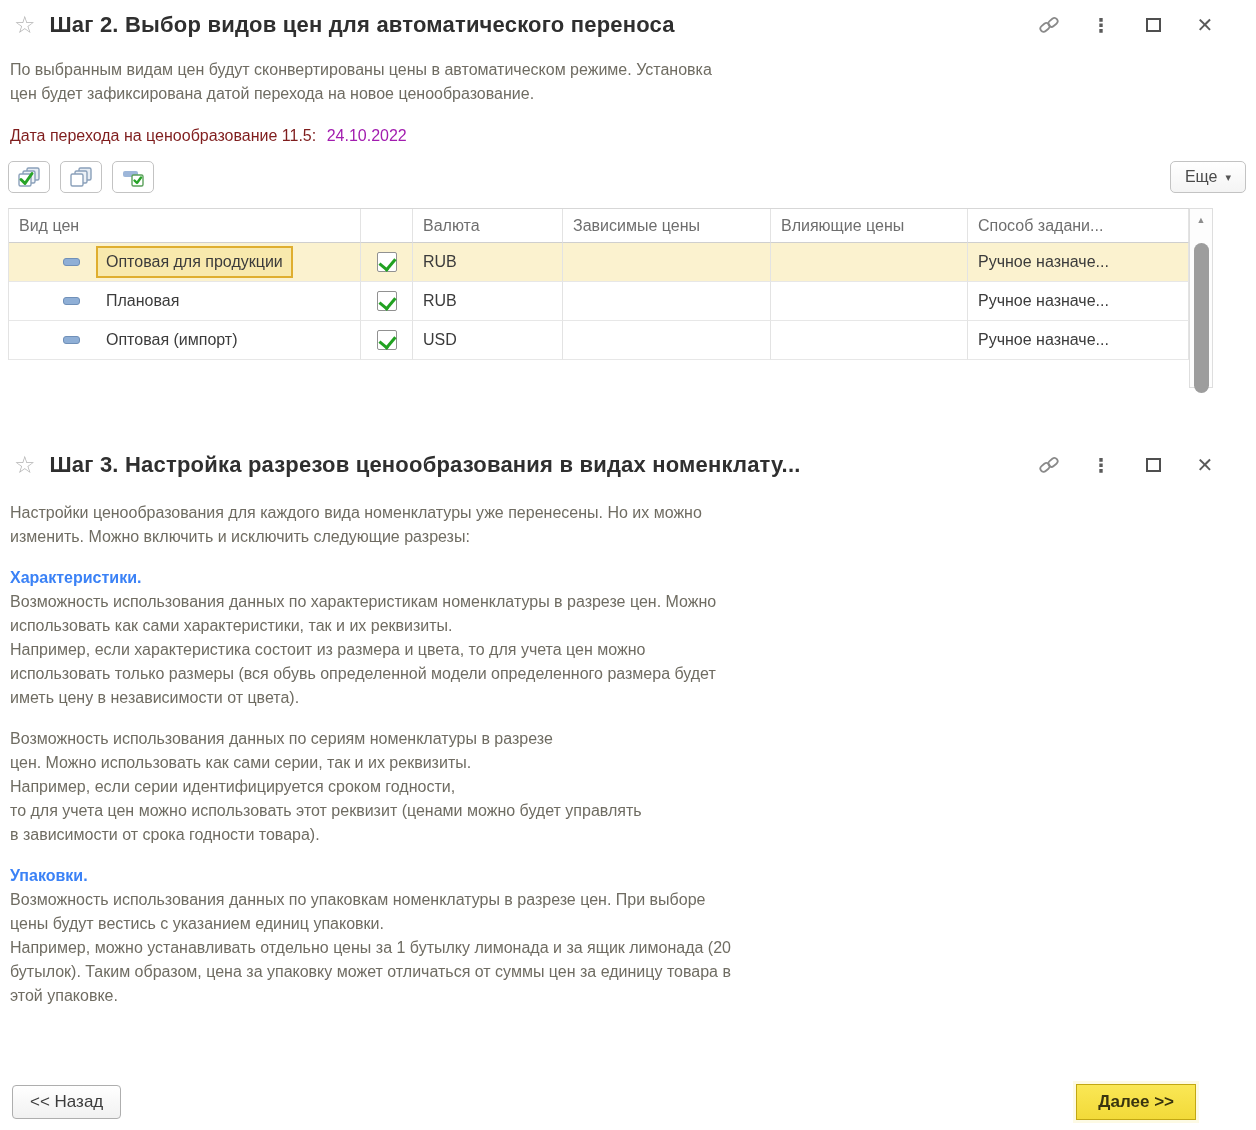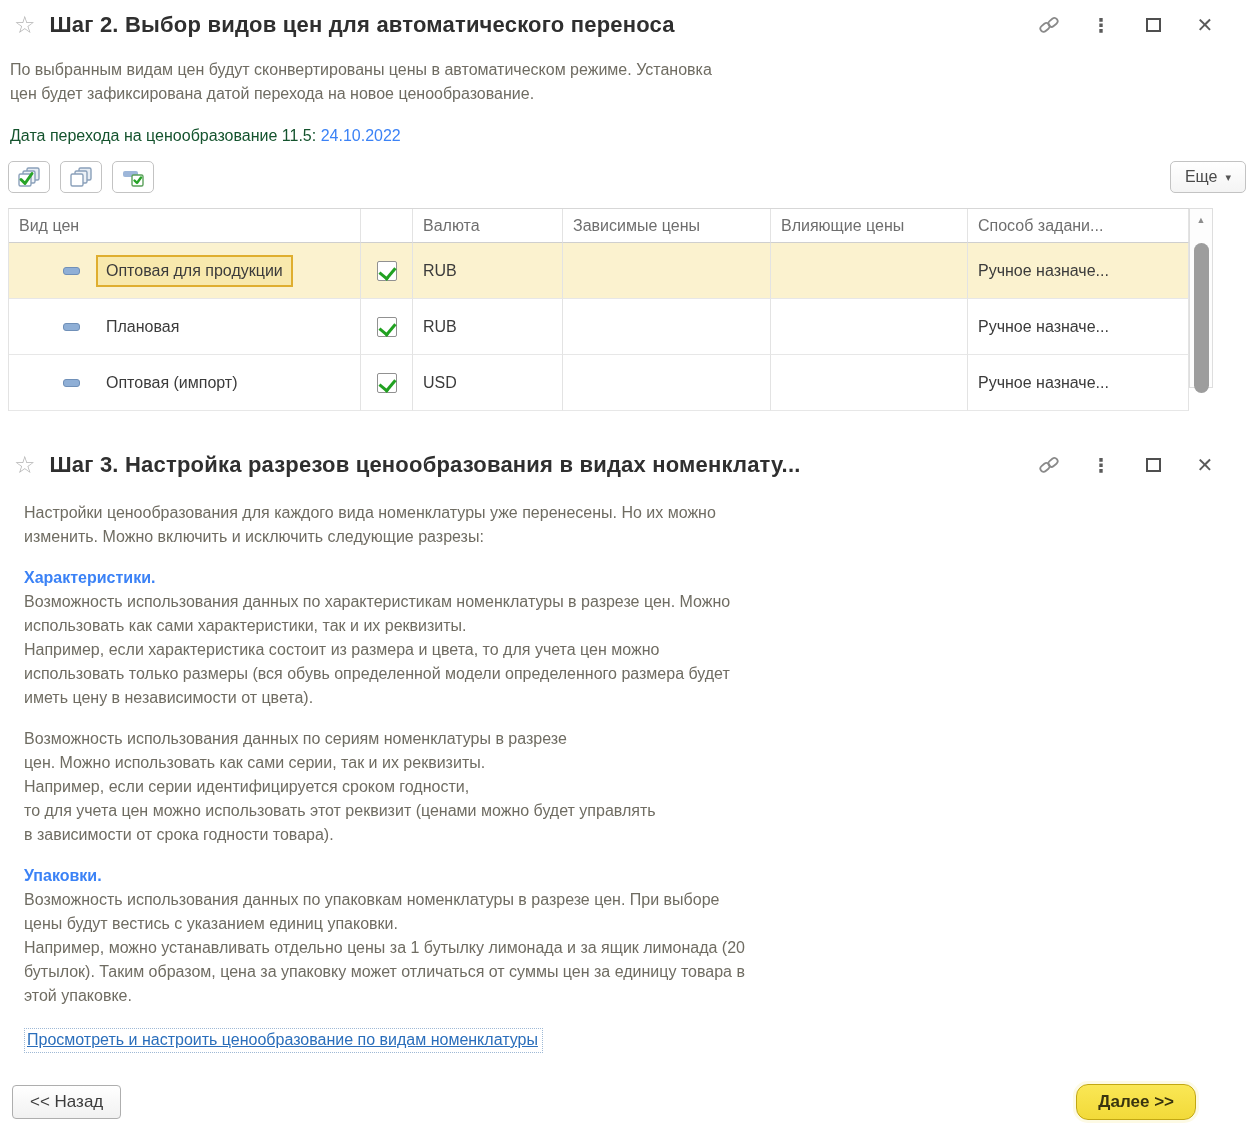--- a/index.html
+++ b/index.html
@@ -19,81 +19,81 @@
   .wtitle { font-size:22px; font-weight:700; color:#2f2f2f; letter-spacing:.2px; white-space:nowrap; }
   .controls { margin-left:auto; display:flex; align-items:center; gap:30px; padding-right:26px; }
   .ctrl { display:inline-flex; align-items:center; justify-content:center; width:22px; height:22px; cursor:pointer; }
   .dots { font-size:19px; color:#5a5a5a; font-weight:700; }
   .maxbox { width:15px; height:14px; border:2px solid #4f4f4f; display:inline-block; }
   .closex { font-size:20px; color:#5a5a5a; }
 
   
   .desc { margin:14px 0 0 10px; font-size:16px; line-height:24px; color:#6f6c62; white-space:pre-line; }
   .dateline { margin:21px 0 0 10px; font-size:16px; }
-  .dateline .lbl { color:#14532d; }
-  .dateline .val { color:#3b82f6; }
+  .dateline .lbl { color:#7f1d1d; }
+  .dateline .val { color:#a21caf; margin-left:6px; }
 
   .toolbar { display:flex; margin:16px 10px 0 8px; }
   .tbtn {
     width:42px; height:32px; border:1px solid #c3c3c3; border-radius:5px;
     background:#fff; display:inline-flex; align-items:center; justify-content:center;
     margin-right:10px; cursor:pointer;
   }
   .more-btn {
     margin-left:auto; height:32px; padding:0 14px; border:1px solid #c3c3c3;
     border-radius:5px; background:linear-gradient(#ffffff,#f4f4f4);
     font-size:16px; color:#4a4a4a; display:inline-flex; align-items:center; gap:8px; cursor:pointer;
   }
   .more-caret { font-size:11px; color:#555; }
 
   
   .tablewrap { position:relative; margin:15px 0 0 8px; width:1205px;border-radius:21px; }
   .grid { width:1181px; border-top:1px solid #d7d7d7; border-left:1px solid #e3e3e3; }
   .trow { display:grid; grid-template-columns:352px 52px 150px 208px 197px 1fr; }
   .thead .cell { height:34px; color:#6e6e6e; font-size:16px; }
   .cell {
-    display:flex; align-items:center; padding:0 10px; height:56px;
+    display:flex; align-items:center; padding:0 10px; height:39px;
     border-right:1px solid #e3e3e3; border-bottom:1px solid #e7e7e7;
     font-size:16px; color:#3b3b3b; white-space:nowrap; overflow:hidden;
   }
   .thead .cell { border-bottom:1px solid #cfcfcf; }
   .sel .cell { background:#fbf2cf; }
   .namecell { padding-left:54px; }
   .dash { width:17px; height:8px; border-radius:3px; background:#8fafd6; border:1px solid #7090b8; flex:0 0 auto; margin-right:26px; }
   .focusbox { border:2px solid #dfae2f; background:#f8e9ad; padding:5px 8px; margin-left:-10px; }
   .ckcell { justify-content:center; }
   .checkbox { width:20px; height:20px; background:#fff; border:1px solid #919191; border-radius:2px; position:relative; }
   .checkbox::after {
     content:""; position:absolute; left:4px; top:2px; width:8px; height:12px;
     border:solid #21a121; border-width:0 3px 3px 0; transform:rotate(40deg);
   }
   
   .vscroll { position:absolute; top:0; right:0; width:24px; height:180px; border:1px solid #dedede; background:#fdfdfd; }
   .scroll-up { text-align:center; font-size:9px; color:#8d8d8d; padding-top:6px; cursor:pointer; }
   .thumb { position:absolute; top:34px; left:4px; width:15px; height:150px; background:#9d9d9d; border-radius:8px; cursor:pointer; }
 
   
-  .body2 { padding:0 24px; }
+  .body2 { padding:0 10px; }
   .para { font-size:16px; line-height:24px; color:#6f6c62; white-space:pre-line; }
   .intro { margin-top:17px; }
   .section { margin-top:17px; }
   .sect-h { font-weight:700; color:#3b82f6; font-size:16px; line-height:24px; }
   .linkrow { margin-top:20px; display:inline-block; }
   .link {
     display:inline-block; font-size:16px; color:#2a6ebb; text-decoration:underline;
     border:1px dotted #9fb9d6; padding:2px 4px 3px 2px; cursor:pointer; white-space:nowrap;
   }
   .btnbar { position:absolute; left:4px; bottom:10px; width:1256px; display:flex; align-items:center; justify-content:space-between; padding:0 64px 0 8px; }
   .back-btn {
     padding:6px 17px; font-size:17px; color:#3c3c3c; background:linear-gradient(#ffffff,#f1f1f1);
     border:1px solid #aeaeae; border-radius:4px; cursor:pointer;
   }
   .next-btn {
     padding:7px 21px; font-size:17px; font-weight:700; color:#39340f;
-    background:linear-gradient(#fae755,#f2da39); border:1px solid #c2a713; border-radius:12px;
+    background:linear-gradient(#fae755,#f2da39); border:1px solid #c2a713; border-radius:0;
     box-shadow:0 0 0 3px #f6e87f33; cursor:pointer;
   }
   .icon-svg { display:block; }
 </style>
 </head>
 <body>
 
 <div class="window" id="win1">
   <div class="titlebar">
     <span class="star">☆</span>
@@ -257,22 +257,19 @@
 
     <div class="section">
       <div class="sect-h">Упаковки.</div>
       <div class="para">Возможность использования данных по упаковкам номенклатуры в разрезе цен. При выборе
 цены будут вестись с указанием единиц упаковки.
 Например, можно устанавливать отдельно цены за 1 бутылку лимонада и за ящик лимонада (20
 бутылок). Таким образом, цена за упаковку может отличаться от суммы цен за единицу товара в
 этой упаковке.</div>
     </div>
 
-    <div class="linkrow">
-      <span class="link">Просмотреть и настроить ценообразование по видам номенклатуры</span>
-    </div>
   </div>
 
   <div class="btnbar">
     <button class="back-btn">&lt;&lt; Назад</button>
     <button class="next-btn">Далее &gt;&gt;</button>
   </div>
 </div>
 
 </body></html>

